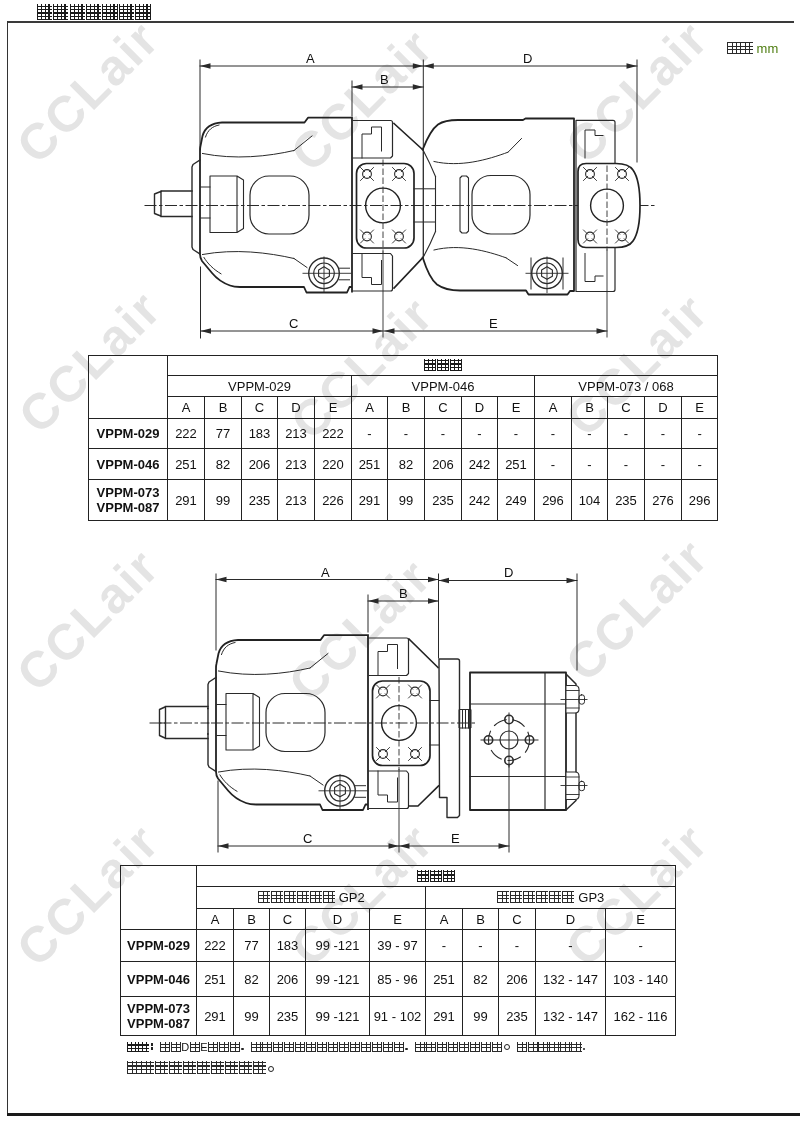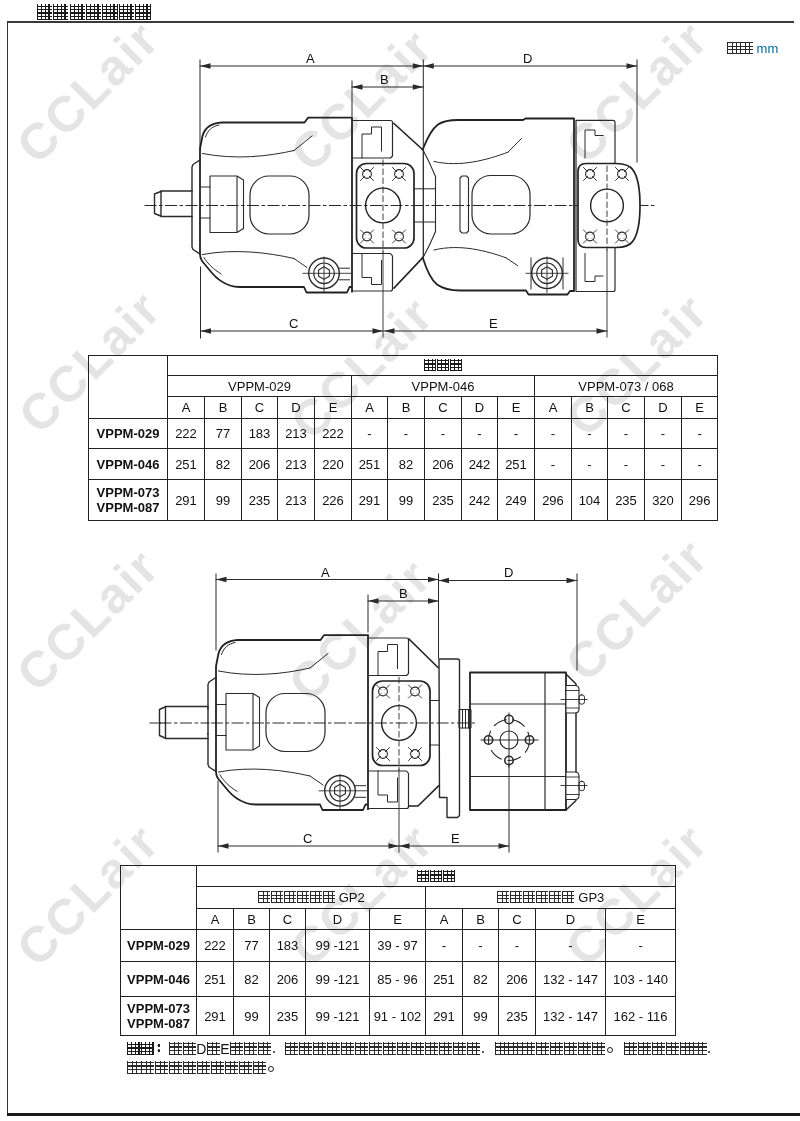--- a/index.html
+++ b/index.html
@@ -40,21 +40,21 @@
 <div class="wm" style="left:362px;top:895px">CCLair</div>
 
 <div class="wm" style="left:637px;top:895px">CCLair</div>
 
 <div class="abs" style="left:36px;top:3px;font-size:16.5px;font-weight:bold;letter-spacing:0.5px"><span class="cn"></span><span class="cn"></span><span class="cn"></span><span class="cn"></span><span class="cn"></span><span class="cn"></span><span class="cn"></span></div>
 
 <div class="abs" style="left:7px;top:21px;width:787px;height:1.6px;background:#3a3a3a"></div>
 
 <div class="abs" style="left:7px;top:21px;width:1px;height:1093px;background:#333"></div>
 
-<div class="abs" style="left:727px;top:41px;font-size:13px;color:#0369a1"><span class="cnl"></span><span class="cnl"></span>&nbsp;mm</div>
+<div class="abs" style="left:727px;top:41px;font-size:13px;color:#4d7c0f"><span class="cnl"></span><span class="cnl"></span>&nbsp;mm</div>
 
 <div class="abs" style="left:7px;top:1113px;width:793px;height:2.5px;background:#1a1a1a"></div>
 <svg class="abs" style="left:0;top:0" width="800" height="1121" viewBox="0 0 800 1121" fill="none" stroke-linecap="square" stroke-linejoin="round">
 
 <path d="M145,205.5 H657" stroke="#2a2a2a" stroke-width="1" stroke-dasharray="11,3.5,2.5,3.5"></path>
 
 <g stroke="#2a2a2a" stroke-width="1">
         <path d="M200,66 H423.3"></path>
         <path d="M200,60 V150"></path>
         <path d="M423.3,60 V149"></path>
@@ -379,21 +379,21 @@
           <td>213</td>
           <td>226</td>
           <td>291</td>
           <td>99</td>
           <td>235</td>
           <td>242</td>
           <td>249</td>
           <td>296</td>
           <td>104</td>
           <td>235</td>
-          <td>320</td>
+          <td>276</td>
           <td>296</td>
         </tr>
 </tbody>
     </table>
 
 <table class="abs" style="left:120px;top:865px;width:555px">
 <colgroup>
         <col style="width:76px">
         <col style="width:37px">
         <col style="width:36px">
@@ -468,20 +468,20 @@
           <td>91 - 102</td>
           <td>291</td>
           <td>99</td>
           <td>235</td>
           <td>132 - 147</td>
           <td>162 - 116</td>
         </tr>
 </tbody>
     </table>
 
-<div class="abs" style="left:127px;top:1041px;font-size:14px;color:#111">
+<div class="abs" style="left:127px;top:1041px;font-size:11px;color:#111">
 <span class="b"><span class="cn"></span><span class="cn"></span><span class="cc"></span></span><span class="cnl"></span><span class="cnl"></span>D<span class="cnl"></span>E<span class="cnl"></span><span class="cnl"></span><span class="cnl"></span><span class="cp"></span><span class="cnl"></span><span class="cnl"></span><span class="cnl"></span><span class="cnl"></span><span class="cnl"></span><span class="cnl"></span><span class="cnl"></span><span class="cnl"></span><span class="cnl"></span><span class="cnl"></span><span class="cnl"></span><span class="cnl"></span><span class="cnl"></span><span class="cnl"></span><span class="cp"></span><span class="cnl"></span><span class="cnl"></span><span class="cnl"></span><span class="cnl"></span><span class="cnl"></span><span class="cnl"></span><span class="cnl"></span><span class="cnl"></span><span class="cq"></span>&nbsp;<span class="cnl"></span><span class="cnl"></span><span class="cnl"></span><span class="cnl"></span><span class="cnl"></span><span class="cnl"></span><span class="cp"></span>
 </div>
 
 <div class="abs" style="left:127px;top:1060px;font-size:14px;color:#111">
 <span class="cnl"></span><span class="cnl"></span><span class="cnl"></span><span class="cnl"></span><span class="cnl"></span><span class="cnl"></span><span class="cnl"></span><span class="cnl"></span><span class="cnl"></span><span class="cnl"></span><span class="cq"></span>
 </div>
 </div>
 
 </body></html>

